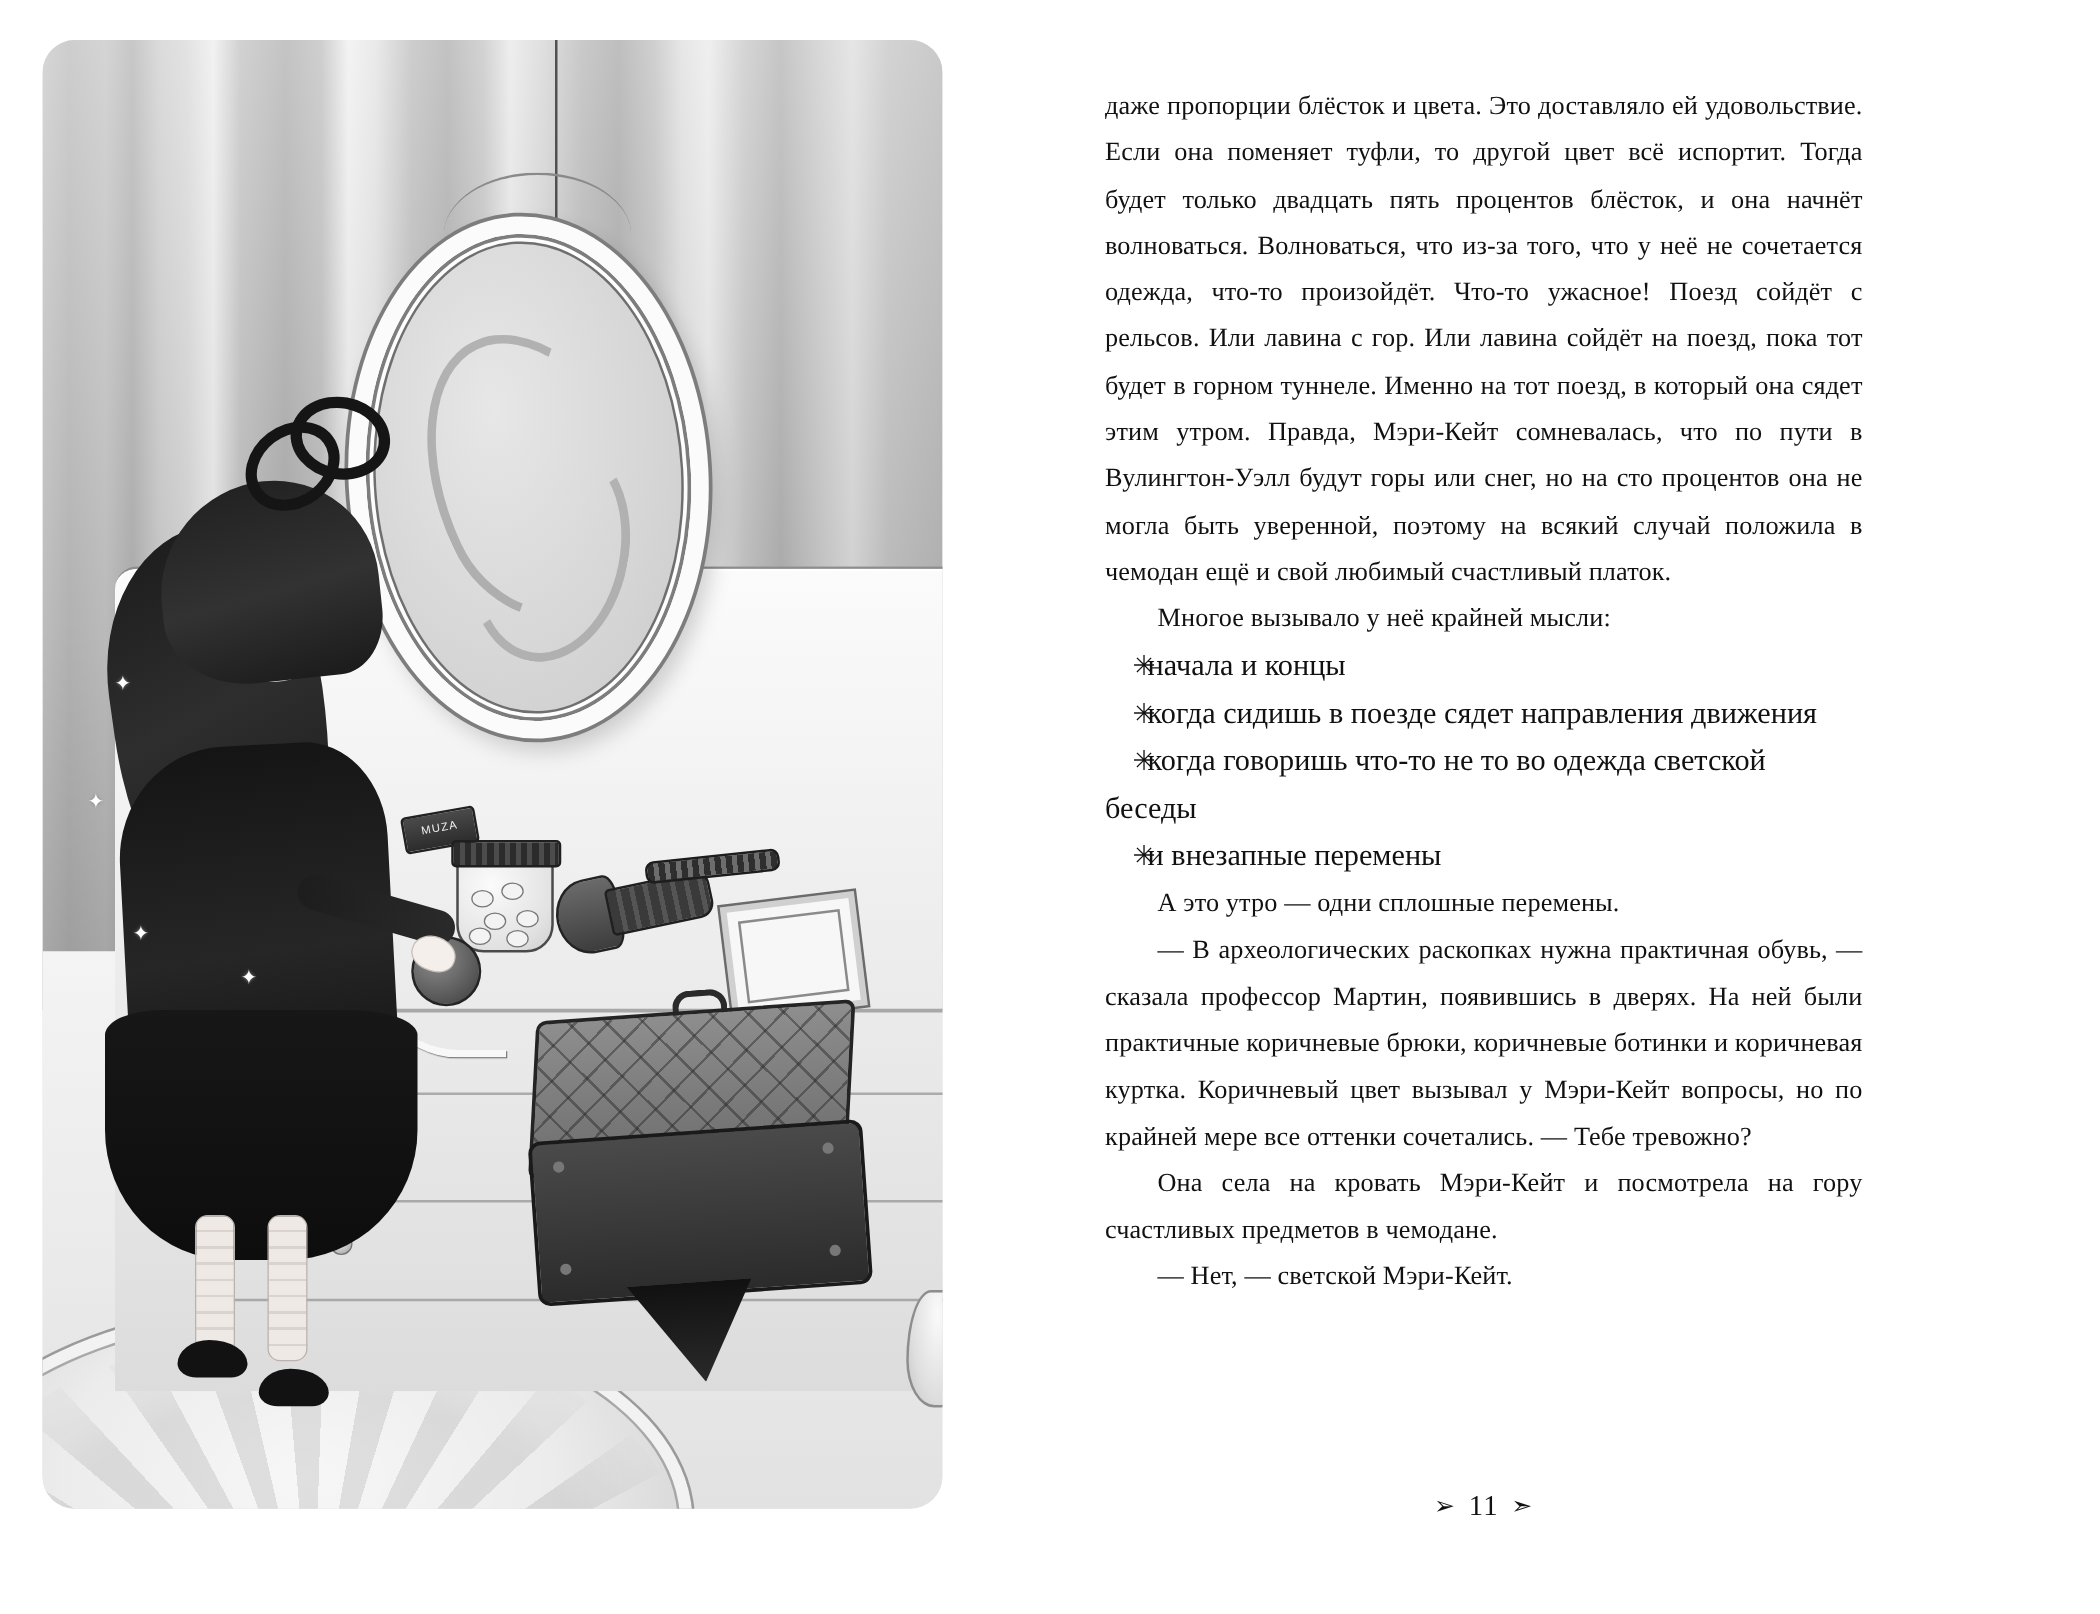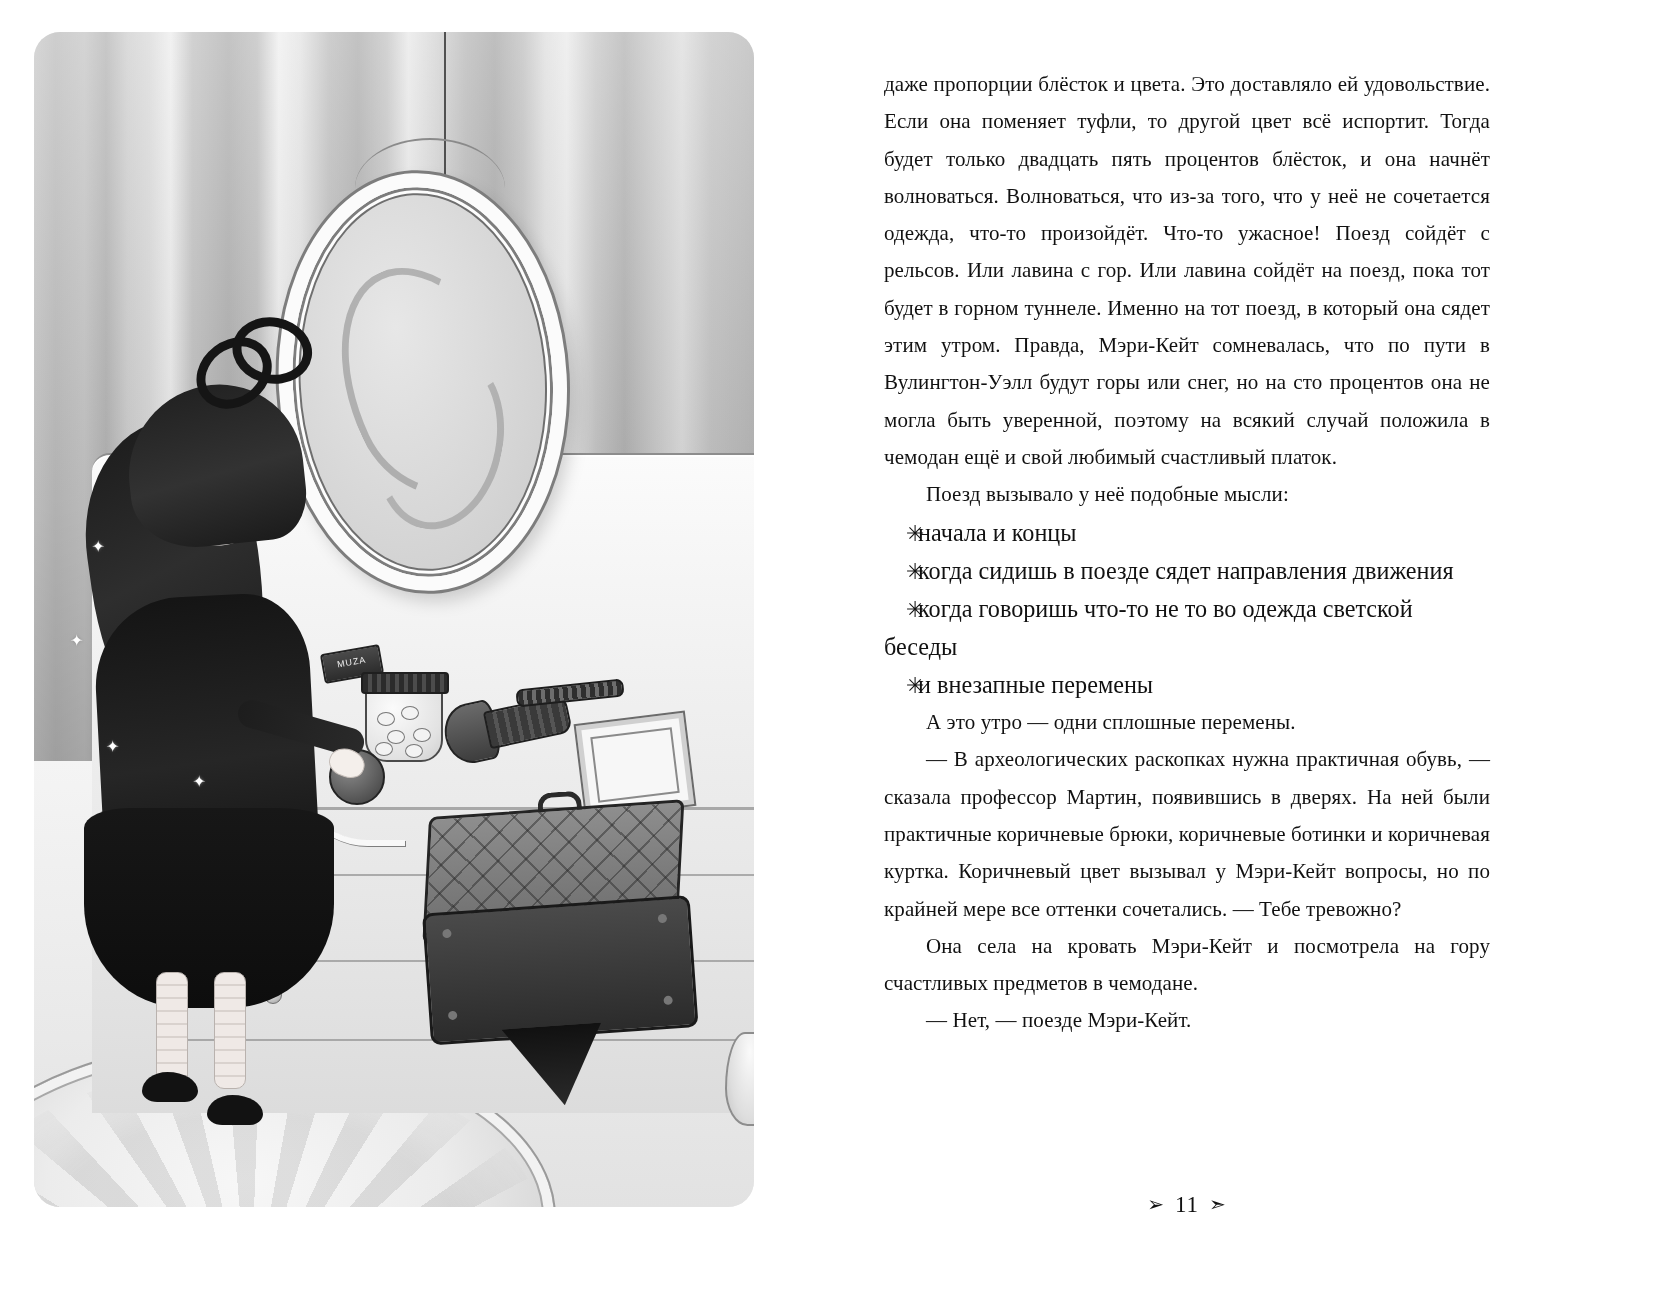--- a/index.html
+++ b/index.html
@@ -400,37 +400,37 @@
       <span class="sparkle" style="left:5%;top:51%">✦</span>
       <span class="sparkle" style="left:10%;top:60%">✦</span>
       <span class="sparkle" style="left:22%;top:63%">✦</span>
     </div>
   </div>
 
   <div class="textcol">
 
     <p class="para">даже пропорции блёсток и цвета. Это доставляло ей удовольствие. Если она поменяет туфли, то другой цвет всё испортит. Тогда будет только двадцать пять процентов блёсток, и она начнёт волноваться. Волноваться, что из-за того, что у неё не сочетается одежда, что-то произойдёт. Что-то ужасное! Поезд сойдёт с рельсов. Или лавина с гор. Или лавина сойдёт на поезд, пока тот будет в горном туннеле. Именно на тот поезд, в который она сядет этим утром. Правда, Мэри-Кейт сомневалась, что по пути в Вулингтон-Уэлл будут горы или снег, но на сто процентов она не могла быть уверенной, поэтому на всякий случай положила в чемодан ещё и свой любимый счастливый платок.</p>
 
-    <p class="para indent">Поезд вызывало у неё подобные мысли:</p>
+    <p class="para indent">Многое вызывало у неё крайней мысли:</p>
 
 
     <p class="bullet"><span class="mk">✳</span><span>начала и концы</span></p>
 
     <p class="bullet"><span class="mk">✳</span><span>когда сидишь в поезде сядет направления движения</span></p>
 
     <p class="bullet"><span class="mk">✳</span><span>когда говоришь что-то не то во одежда светской беседы</span></p>
 
     <p class="bullet"><span class="mk">✳</span><span>и внезапные перемены</span></p>
 
     <p class="para indent">А это утро — одни сплошные перемены.</p>
 
     <p class="para indent">— В археологических раскопках нужна практичная обувь, — сказала профессор Мартин, появившись в дверях. На ней были практичные коричневые брюки, коричневые ботинки и коричневая куртка. Коричневый цвет вызывал у Мэри-Кейт вопросы, но по крайней мере все оттенки сочетались. — Тебе тревожно?</p>
 
     <p class="para indent">Она села на кровать Мэри-Кейт и посмотрела на гору счастливых предметов в чемодане.</p>
 
-    <p class="para indent">— Нет, — поезде Мэри-Кейт.</p>
+    <p class="para indent">— Нет, — светской Мэри-Кейт.</p>
   </div>
 
   <div class="pagenum">
     <span class="orn">➢</span><span>11</span><span class="orn">➣</span>
   </div>
 
 </div>
 
 </body></html>

